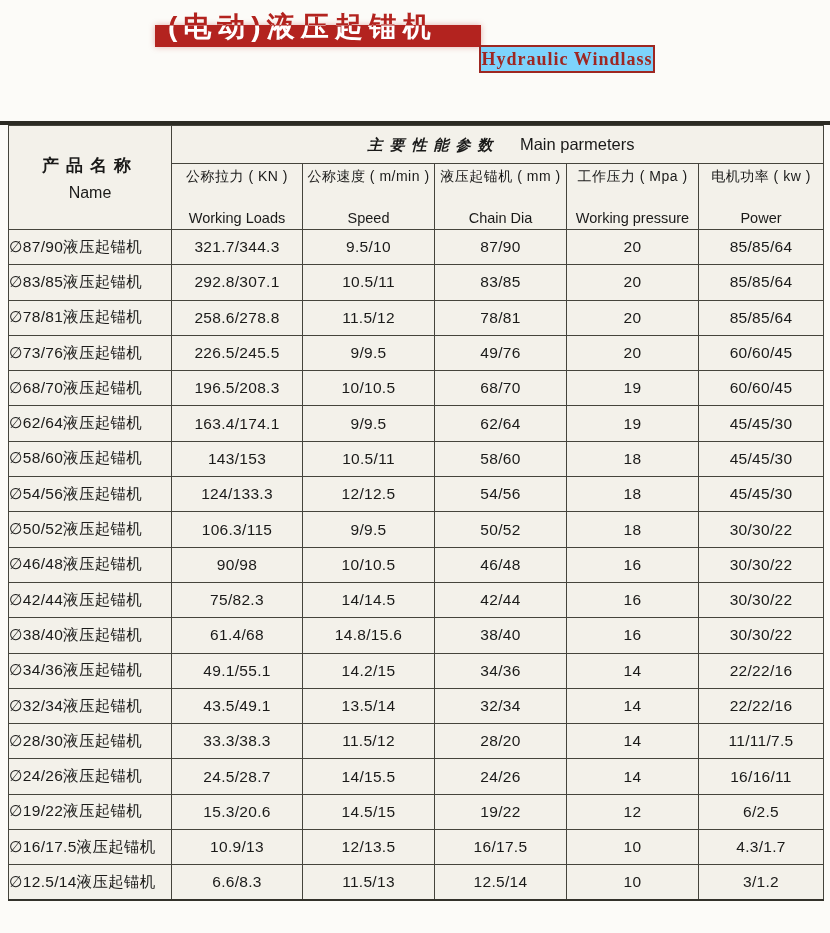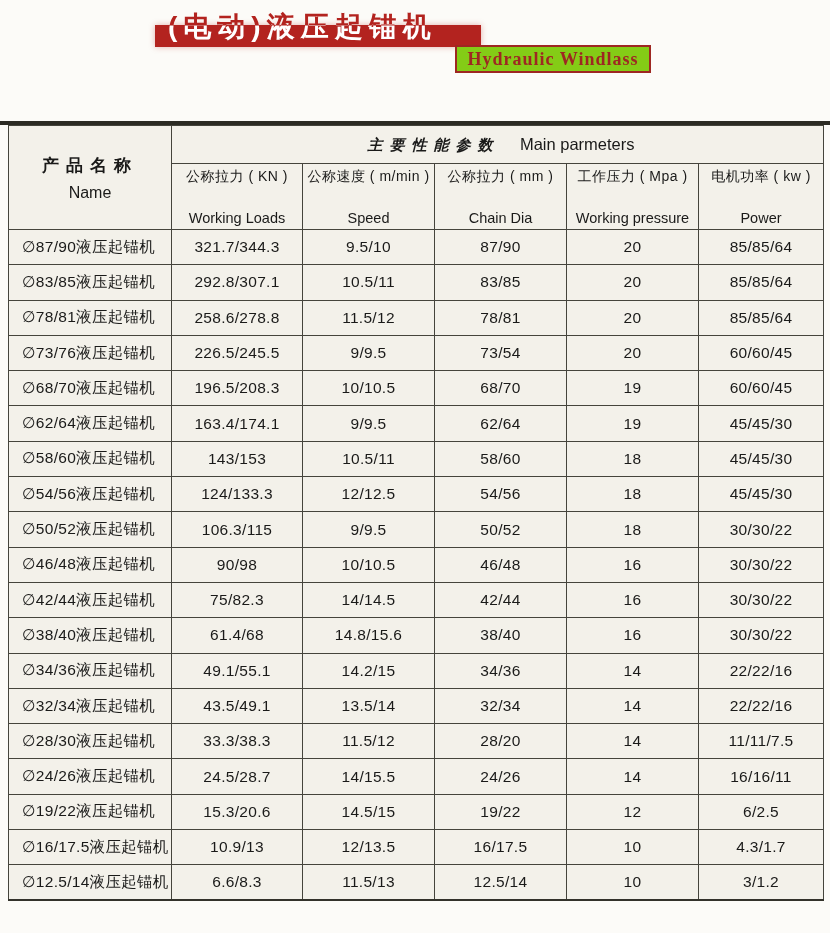--- a/index.html
+++ b/index.html
@@ -33,24 +33,24 @@
     position: absolute;
     left: 168px; top: 8px;
     height: 37px; line-height: 37px;
     font-size: 28px; font-weight: bold;
     letter-spacing: 6px; white-space: nowrap;
   }
   .banner-title.part-red   { color: var(--banner-red); clip-path: inset(0 0 53% 0); }
   .banner-title.part-white { color: #ffffff;           clip-path: inset(47% 0 0 0); }
   .subtitle-box {
     position: absolute;
-    left: 455px; top: 45px;
-    width: 196px; height: 28px;
+    left: 479px; top: 45px;
+    width: 176px; height: 28px;
     border: 2px solid var(--subtitle-red);
-    background: #84cc16;
+    background: #7dd3fc;
     display: flex; align-items: center; justify-content: center;
     color: var(--subtitle-red);
     font-family: "Liberation Serif", "DejaVu Serif", serif;
     font-weight: bold; font-size: 18px; letter-spacing: 1px;
     white-space: nowrap;
   }
 
   
   .top-rule {
     position: absolute;
@@ -85,21 +85,20 @@
 
   th.main-th .cn { font-size: 15px; font-weight: bold; letter-spacing: 7px; padding-left: 7px; font-style: italic; }
   th.main-th .en { font-size: 16.5px; font-weight: 500; margin-left: 16px; }
 
   th.sub-th { font-weight: 500; }
   th.sub-th .cn { font-size: 14px; letter-spacing: 0.5px; }
   th.sub-th .en { font-size: 14.5px; margin-top: 24px; }
 
   td.name-td {
     text-align: left;
-    padding-left: 13px;
     font-size: 15.5px;
     letter-spacing: 0.3px;
     white-space: nowrap;
   }
   td.num-td { font-size: 15.5px; letter-spacing: 0.3px; }
 </style>
 </head>
 <body>
 
 <div class="page">
@@ -138,21 +137,21 @@
 
       <th class="sub-th">
             <div class="cn">公称拉力 ( KN )</div>
             <div class="en">Working Loads</div>
           </th>
           <th class="sub-th">
             <div class="cn">公称速度 ( m/min )</div>
             <div class="en">Speed</div>
           </th>
           <th class="sub-th">
-            <div class="cn">公称拉力 ( mm )</div>
+            <div class="cn">液压起锚机 ( mm )</div>
             <div class="en">Chain Dia</div>
           </th>
           <th class="sub-th">
             <div class="cn">工作压力 ( Mpa )</div>
             <div class="en">Working pressure</div>
           </th>
           <th class="sub-th">
             <div class="cn">电机功率 ( kw )</div>
             <div class="en">Power</div>
           </th>
@@ -181,21 +180,21 @@
           <td class="num-td">258.6/278.8</td>
           <td class="num-td">11.5/12</td>
           <td class="num-td">78/81</td>
           <td class="num-td">20</td>
           <td class="num-td">85/85/64</td>
         </tr>
         <tr>
           <td class="name-td">∅73/76液压起锚机</td>
           <td class="num-td">226.5/245.5</td>
           <td class="num-td">9/9.5</td>
-          <td class="num-td">73/54</td>
+          <td class="num-td">49/76</td>
           <td class="num-td">20</td>
           <td class="num-td">60/60/45</td>
         </tr>
         <tr>
           <td class="name-td">∅68/70液压起锚机</td>
           <td class="num-td">196.5/208.3</td>
           <td class="num-td">10/10.5</td>
           <td class="num-td">68/70</td>
           <td class="num-td">19</td>
           <td class="num-td">60/60/45</td>

